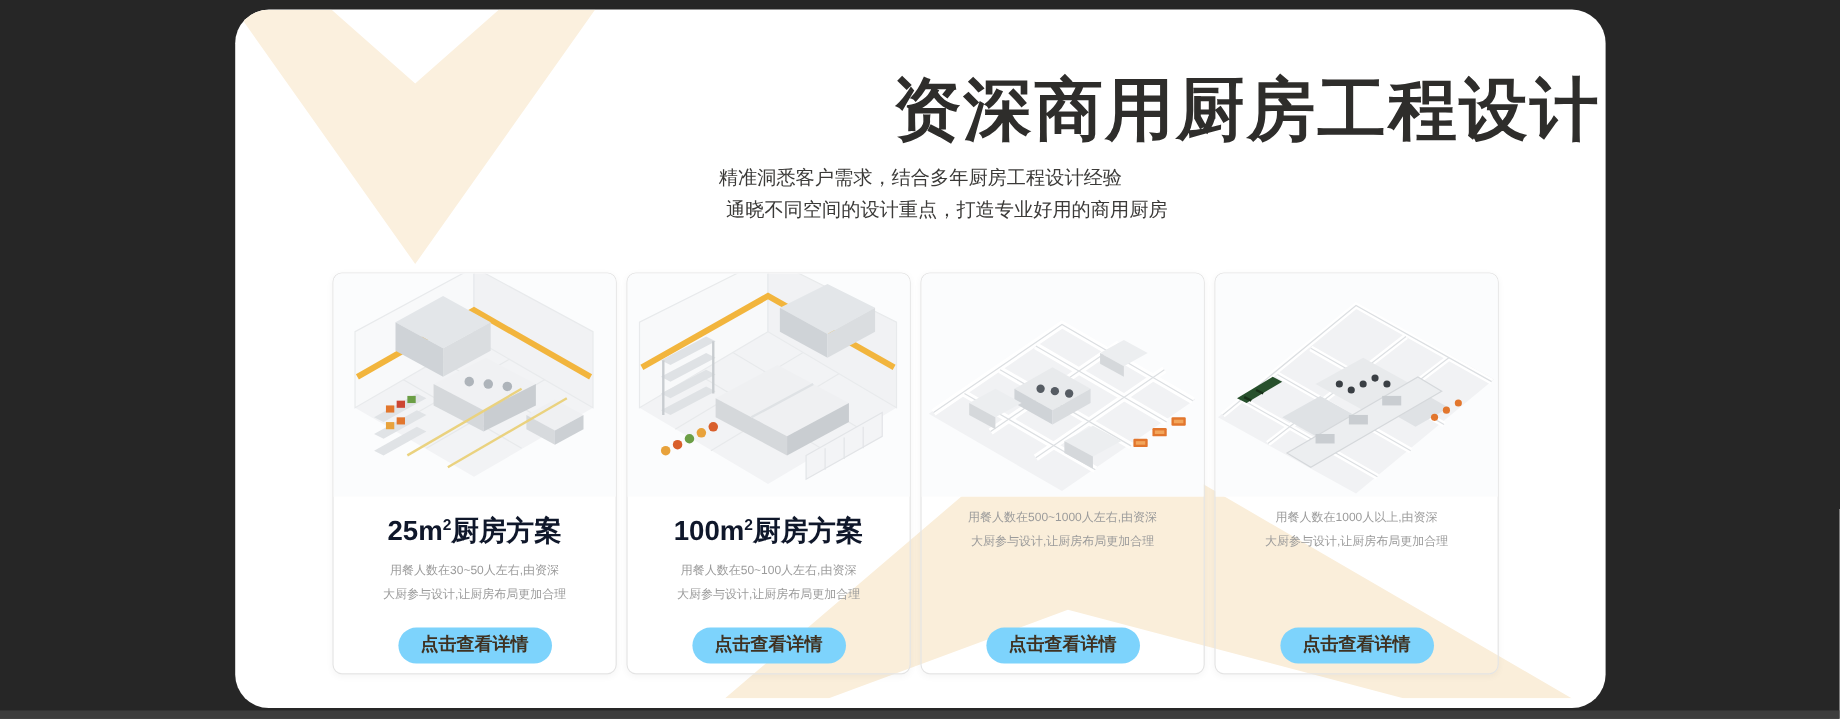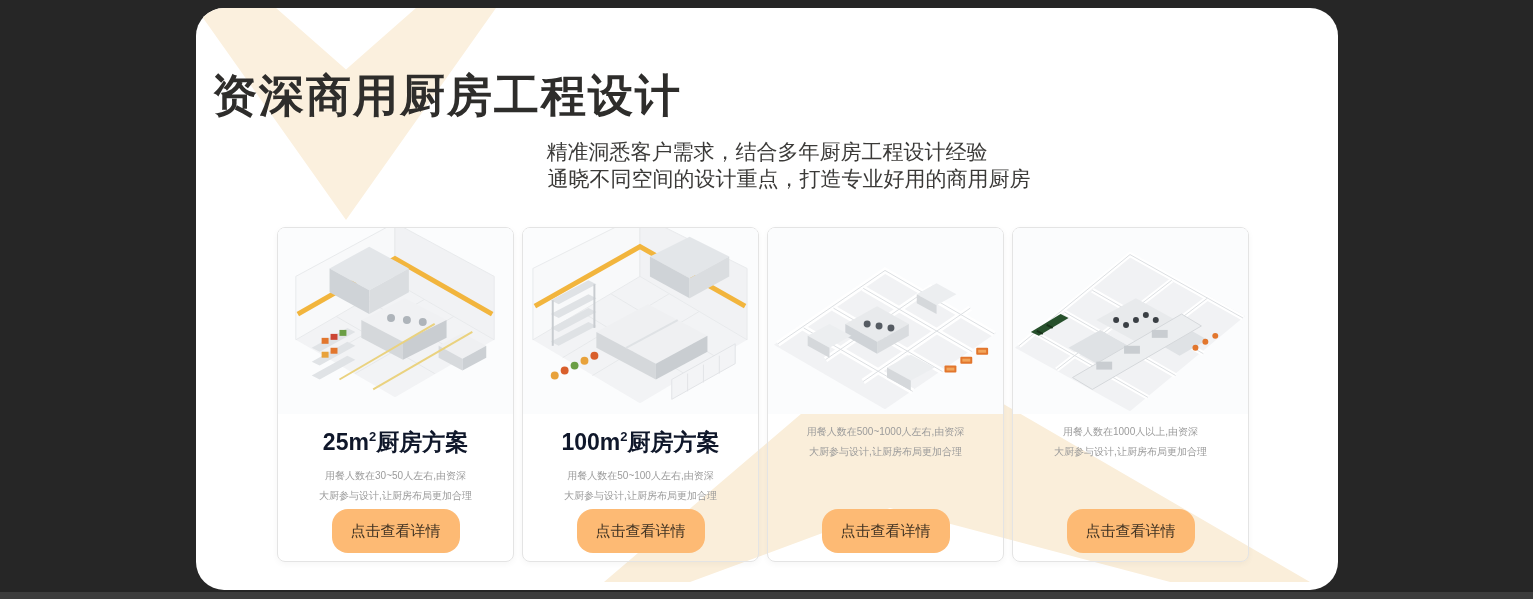--- a/index.html
+++ b/index.html
@@ -23,26 +23,26 @@
   .decor-top-left{
     left:0;top:0;width:300px;height:212px;background:#fbf0de;
     clip-path:polygon(0 0,26.7% 0,50% 29%,73.3% 0,100% 0,50% 100%);
   }
   .decor-bottom{
     left:408px;top:330px;width:706px;height:244px;background:#faeeda;
     clip-path:polygon(0 100%,40.5% 0,100% 100%,80.2% 100%,40.5% 69.7%,12.2% 100%);
   }
   
   .title{
-    position:absolute;z-index:2;top:42px;left:0;right:0;text-align:left;
-    font-size:45px;font-weight:900;color:#2e2d2b;letter-spacing:2px;margin:16px;
+    position:absolute;z-index:2;top:42px;left:0;right:0;text-align:right;
+    font-size:57px;font-weight:900;color:#2e2d2b;letter-spacing:2px;margin:4px;
   }
   .subtitle{
     position:absolute;z-index:2;left:0;right:0;text-align:center;margin:0;
-    font-size:21px;color:#3b3a38;
+    font-size:16px;color:#3b3a38;
   }
   .subtitle.s1{top:130px;}
   .subtitle.s2{top:157px;margin-left:44px;}
   
   .cards{
     position:absolute;z-index:1;left:81px;top:219px;
     display:flex;gap:8px;
   }
   .card{
     position:relative;width:237px;height:335px;box-sizing:border-box;
@@ -57,22 +57,22 @@
   .card-image svg{display:block;}
   .card-title{
     margin:13px 0 0 0;font-size:23px;font-weight:bold;color:#0f172a;
   }
   .card-title sup{font-size:13px;}
   .card-desc{
     margin:8px 0 0 0;font-size:10px;line-height:20px;color:#9b9b9b;
   }
   .card-btn{
     position:absolute;left:50%;bottom:8px;transform:translateX(-50%);
-    width:128px;height:44px;border:none;border-radius:16px;
-    background:#fdba74;color:#3f3222;font-size:15px;font-weight:normal;
+    width:128px;height:30px;border:none;border-radius:16px;
+    background:#7dd3fc;color:#3f3222;font-size:15px;font-weight:bold;
     font-family:"Liberation Sans","DejaVu Sans",sans-serif;cursor:pointer;
     padding:0;line-height:30px;
   }
 </style>
 </head>
 <body>
 
 <div class="screen">
   <section class="panel">
 

